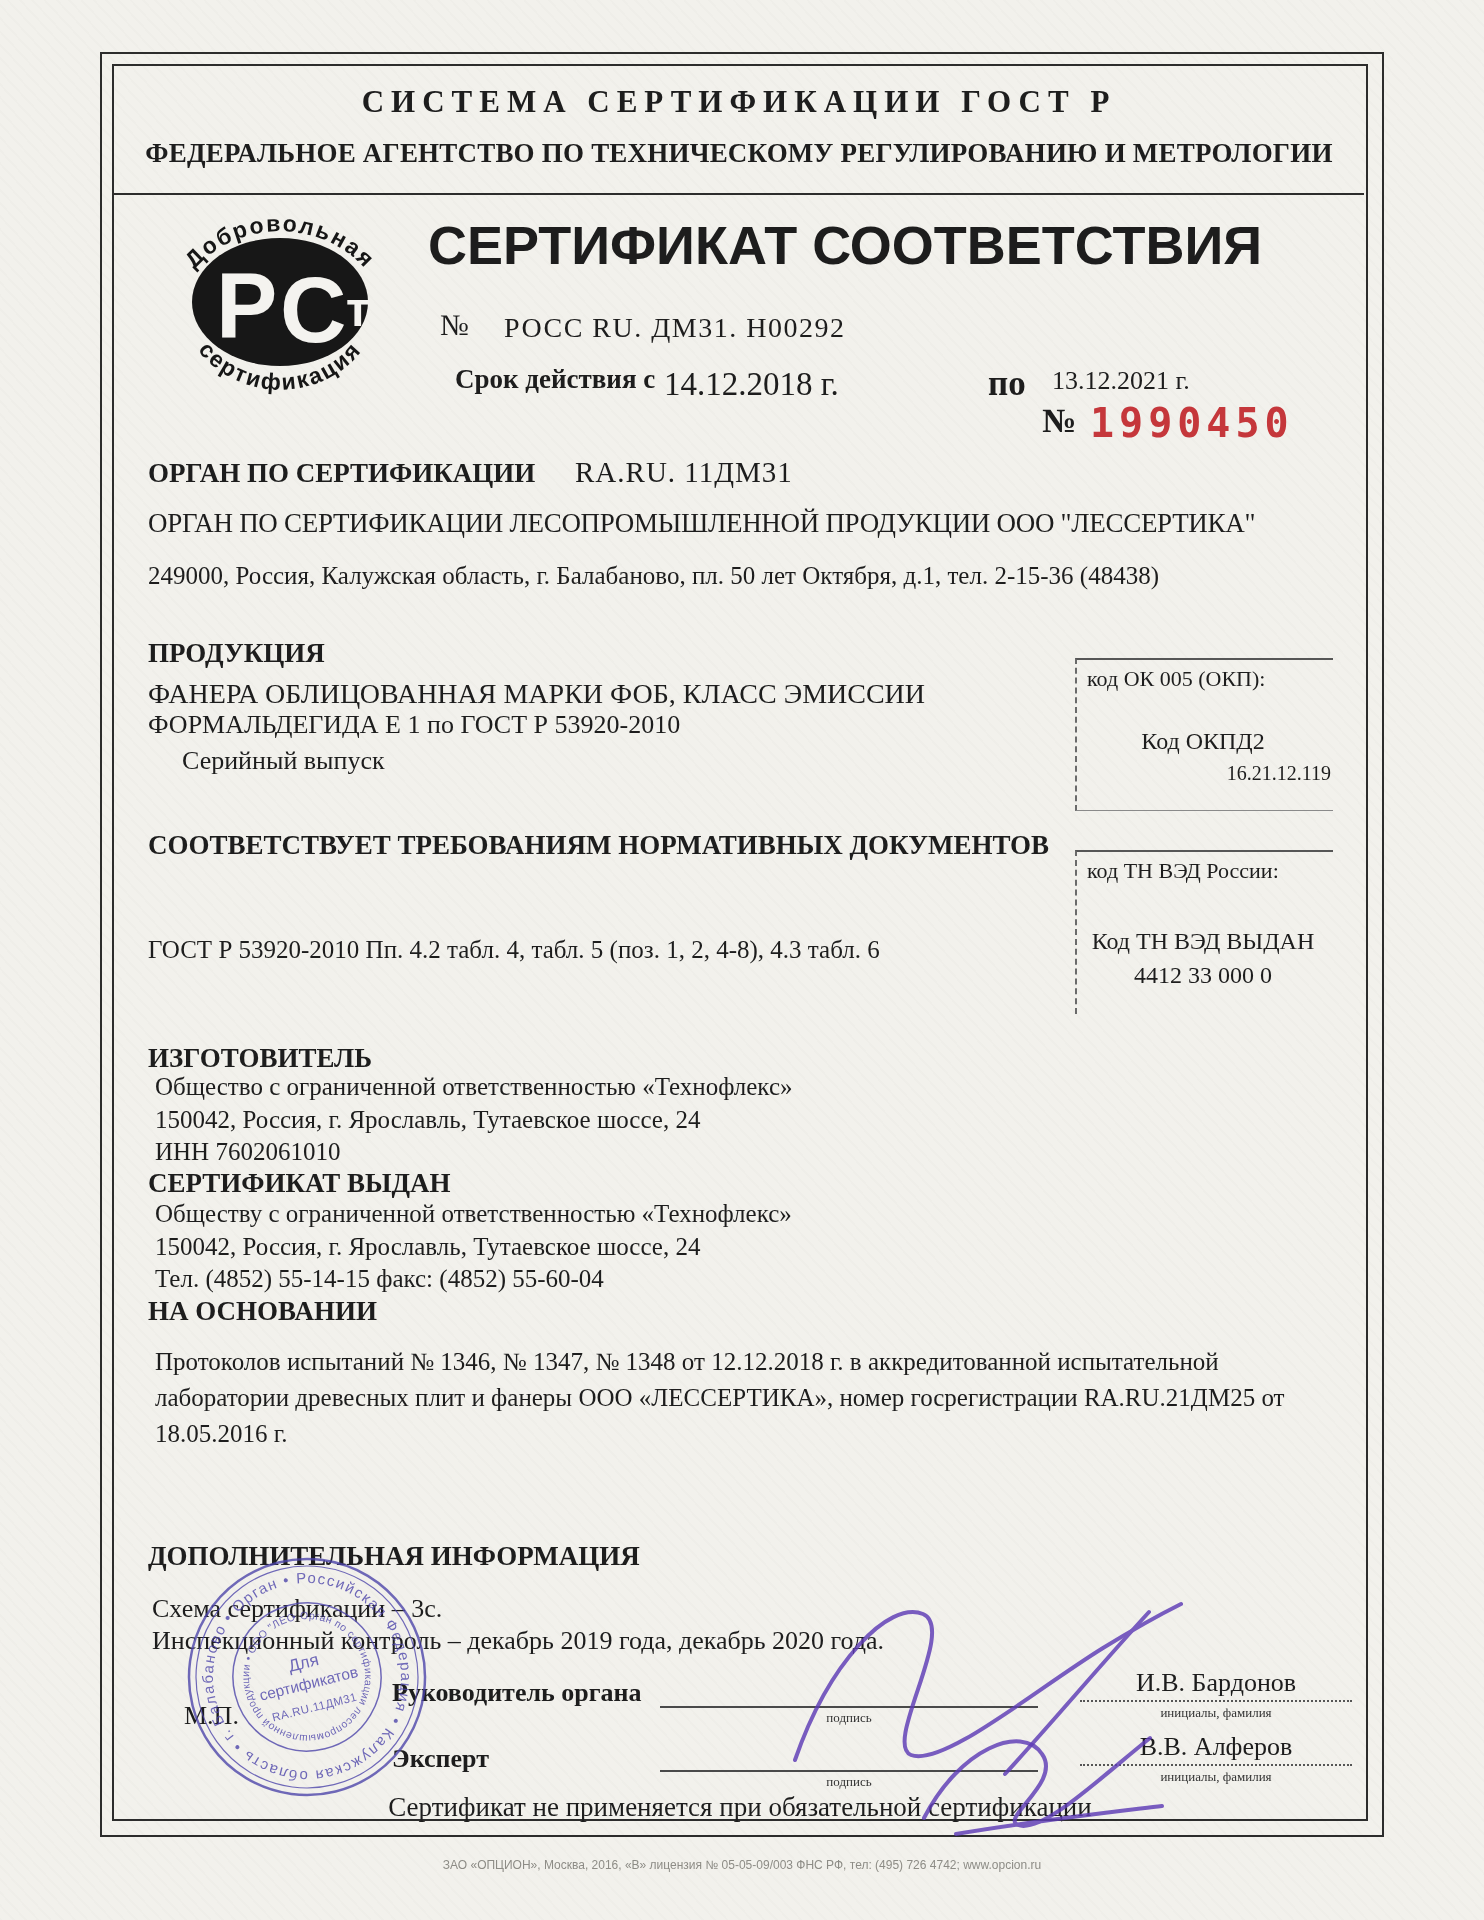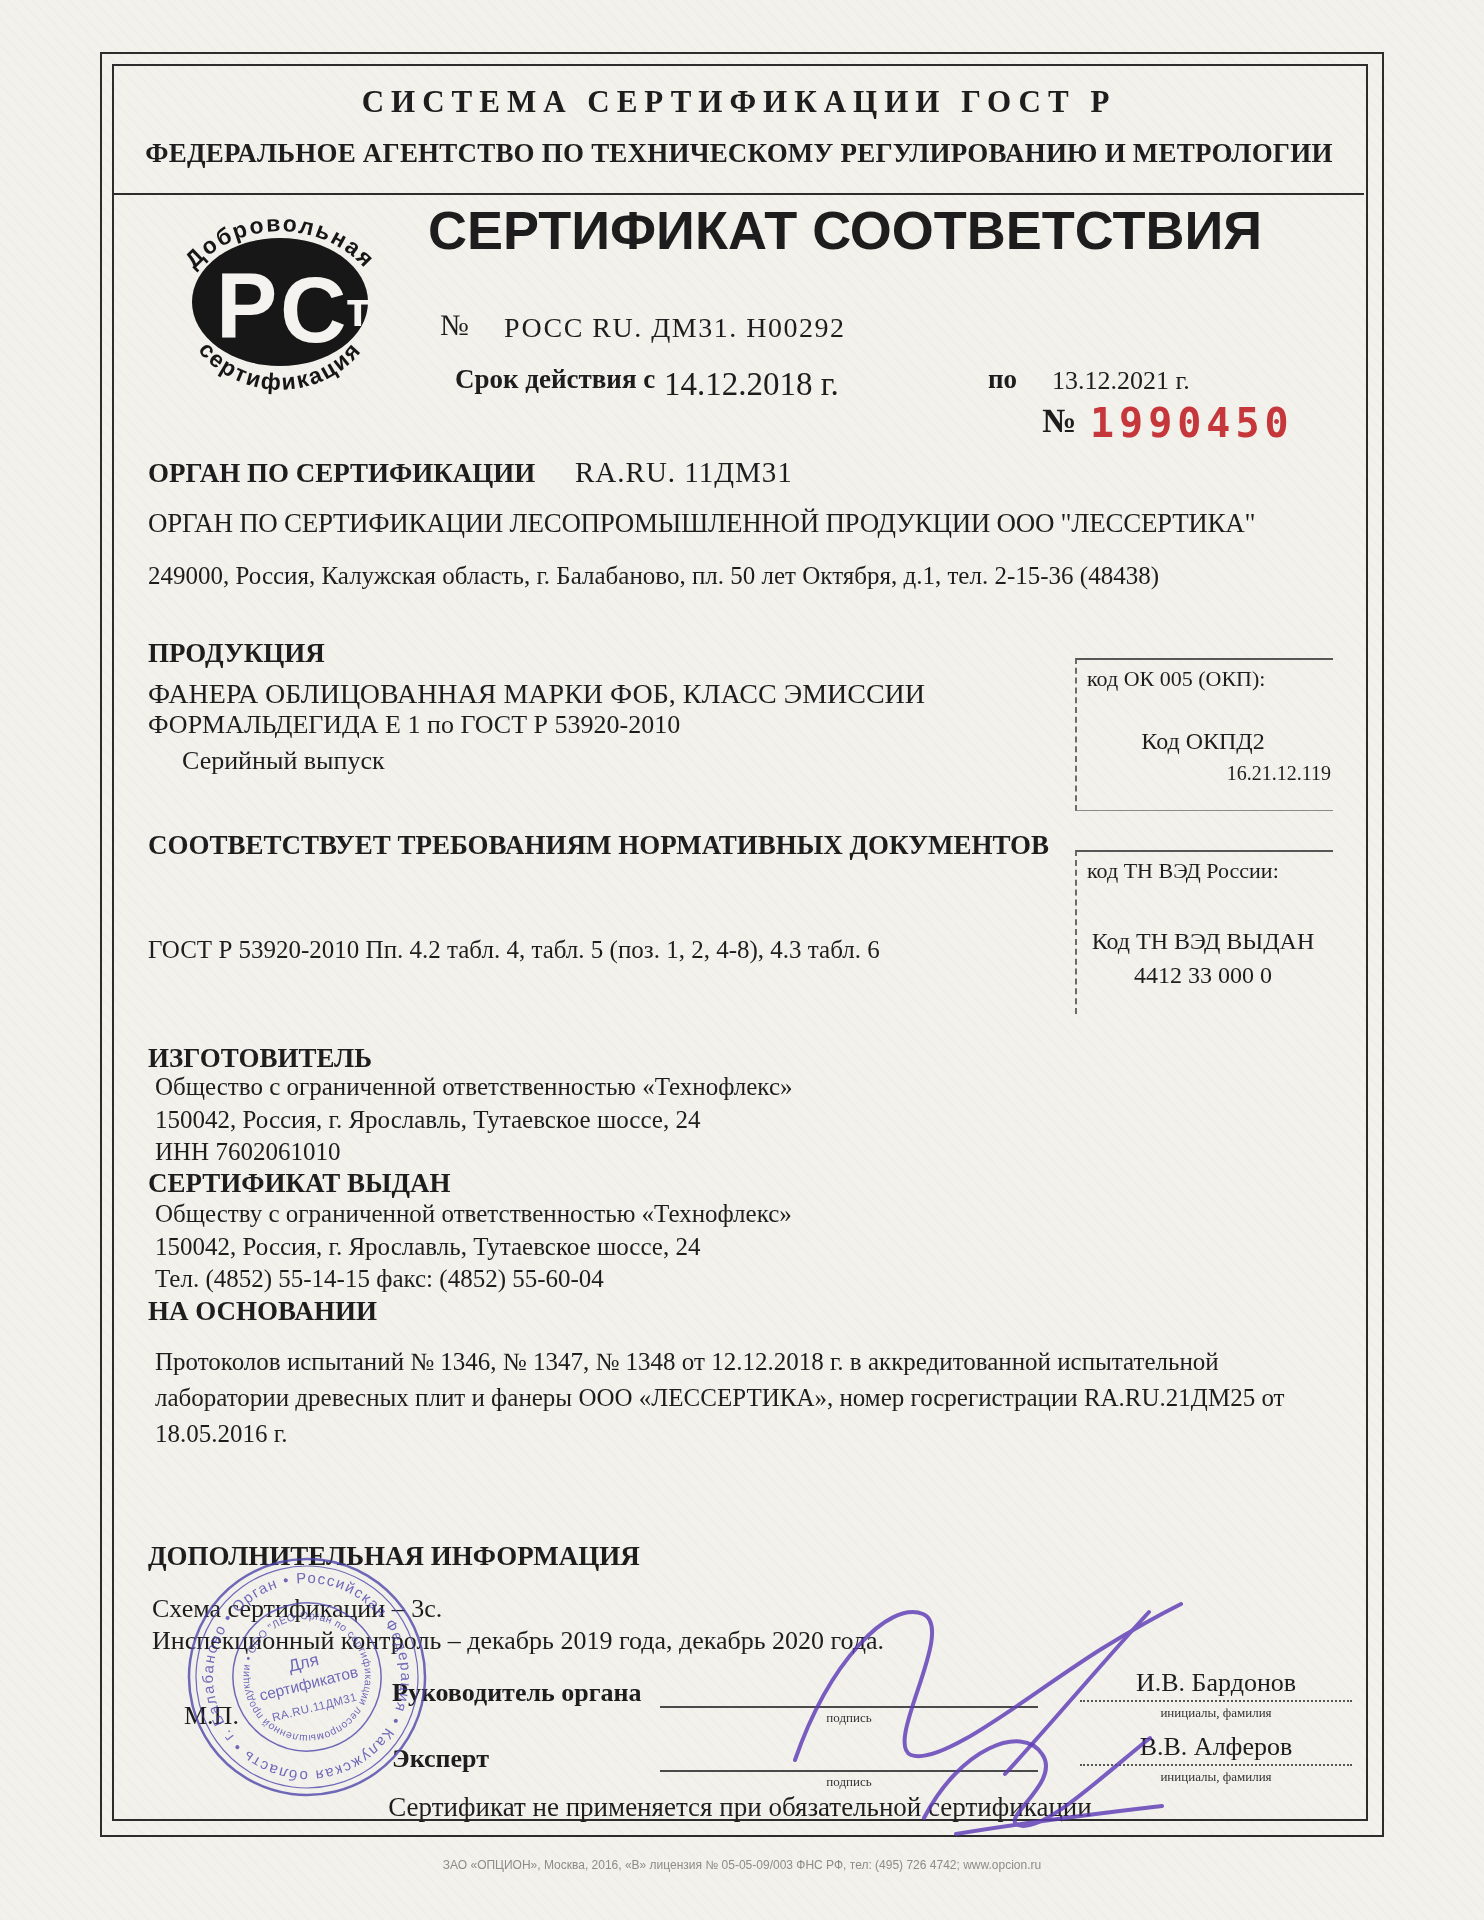--- a/index.html
+++ b/index.html
@@ -10,26 +10,26 @@
   
   [data-name="outer-frame"]{left:100px;top:52px;width:1280px;height:1781px;border:2px solid #2c2c2c;}
   [data-name="inner-frame"]{left:112px;top:64px;width:1252px;height:1753px;border:2px solid #2c2c2c;}
   [data-name="header-divider"]{left:114px;top:193px;width:1250px;height:2px;background:#2c2c2c;}
   
   [data-name="system-title"]{left:114px;top:84px;width:1250px;text-align:center;font-size:31px;font-weight:bold;letter-spacing:7px;}
   [data-name="agency-title"]{left:114px;top:138px;width:1250px;text-align:center;font-size:27px;font-weight:bold;letter-spacing:0.2px;}
   
   [data-name="rst-logo"]{left:150px;top:184px;}
   
-  [data-name="doc-title"]{left:380px;top:203px;width:930px;text-align:center;font-family:"Liberation Sans",sans-serif;font-size:54px;font-weight:bold;letter-spacing:0;line-height:1;}
+  [data-name="doc-title"]{left:380px;top:218px;width:930px;text-align:center;font-family:"Liberation Sans",sans-serif;font-size:54px;font-weight:bold;letter-spacing:0;line-height:1;}
   [data-name="cert-number-sign"]{left:440px;top:308px;font-size:30px;}
   [data-name="cert-number-value"]{left:504px;top:312px;font-size:28px;letter-spacing:1.5px;}
   [data-name="validity-label"]{left:455px;top:364px;font-size:27px;font-weight:bold;}
   [data-name="validity-from"]{left:664px;top:366px;font-size:33px;}
-  [data-name="validity-to-label"]{left:988px;top:364px;font-size:27px;font-weight:bold;}
+  [data-name="validity-to-label"]{left:988px;top:364px;font-size:35px;font-weight:bold;}
   [data-name="validity-to"]{left:1052px;top:366px;font-size:26px;}
   [data-name="form-number-sign"]{left:1042px;top:402px;font-size:34px;font-weight:bold;}
   [data-name="form-number-value"]{left:1090px;top:400px;font-family:"DejaVu Sans Mono",monospace;font-size:40px;font-weight:bold;letter-spacing:5px;color:#c5373b;}
   
   [data-name="cb-label"]{left:148px;top:458px;font-size:27px;font-weight:bold;}
   [data-name="cb-code"]{left:575px;top:456px;font-size:29px;letter-spacing:1px;}
   [data-name="cb-name"]{left:148px;top:508px;font-size:27px;letter-spacing:-0.3px;}
   [data-name="cb-address"]{left:148px;top:562px;font-size:25px;}
   
   [data-name="product-label"]{left:148px;top:638px;font-size:27px;font-weight:bold;}

